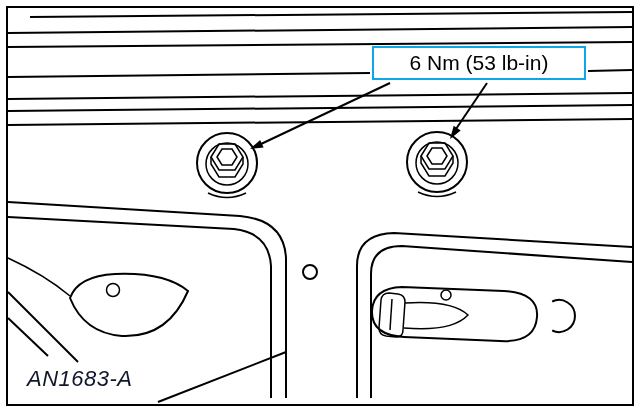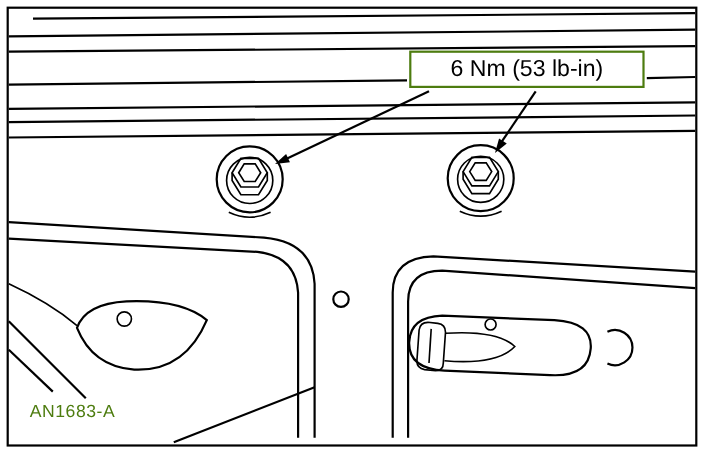--- a/index.html
+++ b/index.html
@@ -19,37 +19,38 @@
     position: absolute;
     left: 0;
     top: 0;
   }
   .torque-box {
     position: absolute;
     left: 372px;
     top: 46px;
     width: 214px;
     height: 34px;
-    border: 2px solid #4d7c0f;
+    border: 2px solid #0ea5e9;
     background: #ffffff;
     display: flex;
     align-items: center;
     justify-content: center;
     font-size: 21px;
     color: #000;
     box-sizing: border-box;
     white-space: nowrap;
   }
   .figure-id {
     position: absolute;
     left: 27px;
     top: 366px;
-    font-size: 16px;
+    font-size: 22px;
     letter-spacing: 0.5px;
-    color: #4d7c0f;
+    color: #0f172a;
+    font-style: italic;
   }
   .lines { stroke: #000; stroke-width: 2; fill: none; }
   .thin  { stroke: #000; stroke-width: 1.5; fill: none; }
   .solid { fill: #000; stroke: none; }
 </style>
 </head>
 <body>
 
 <div class="stage">
 

